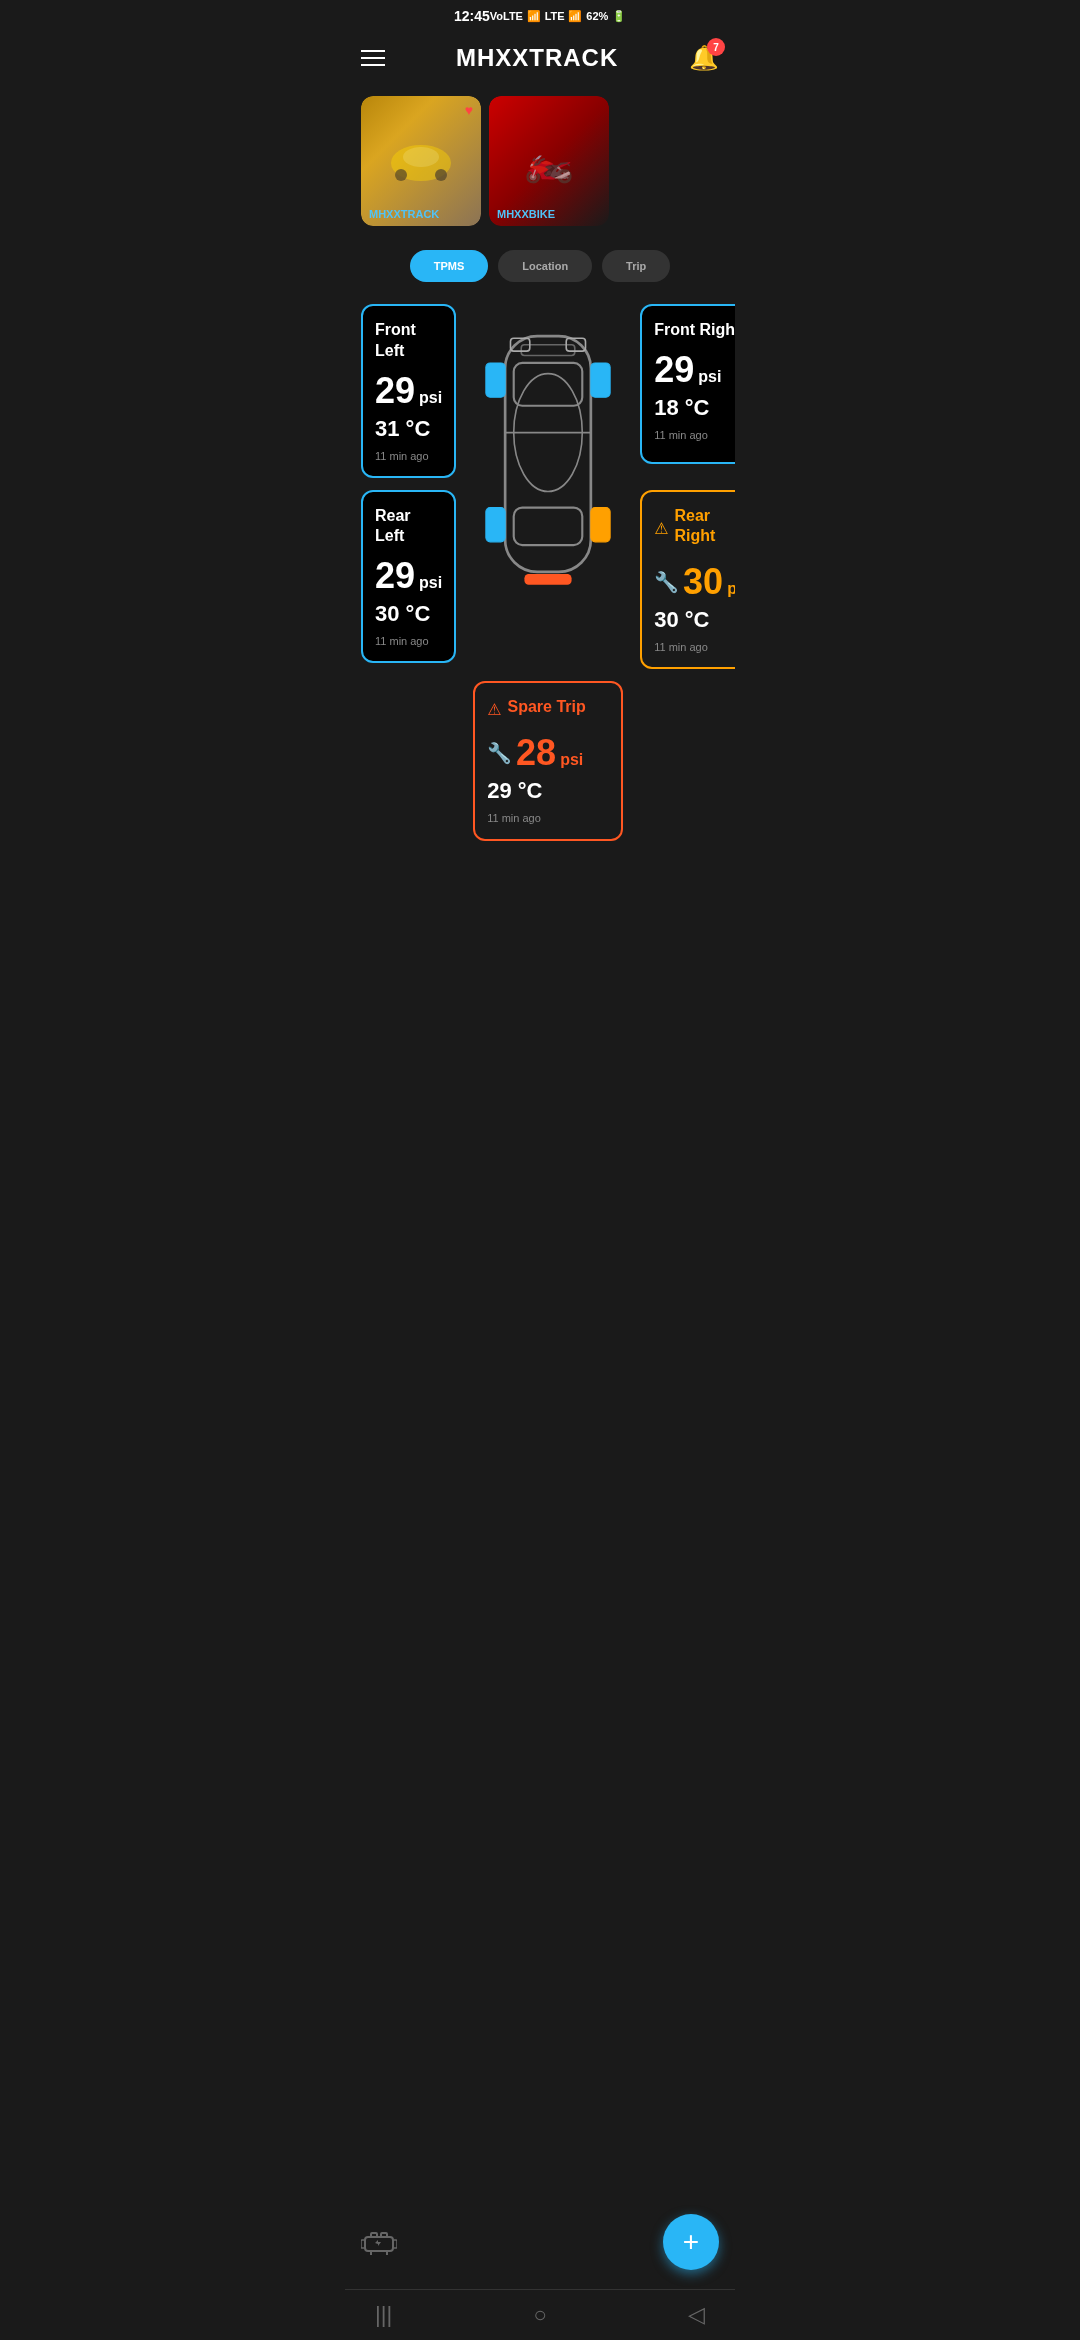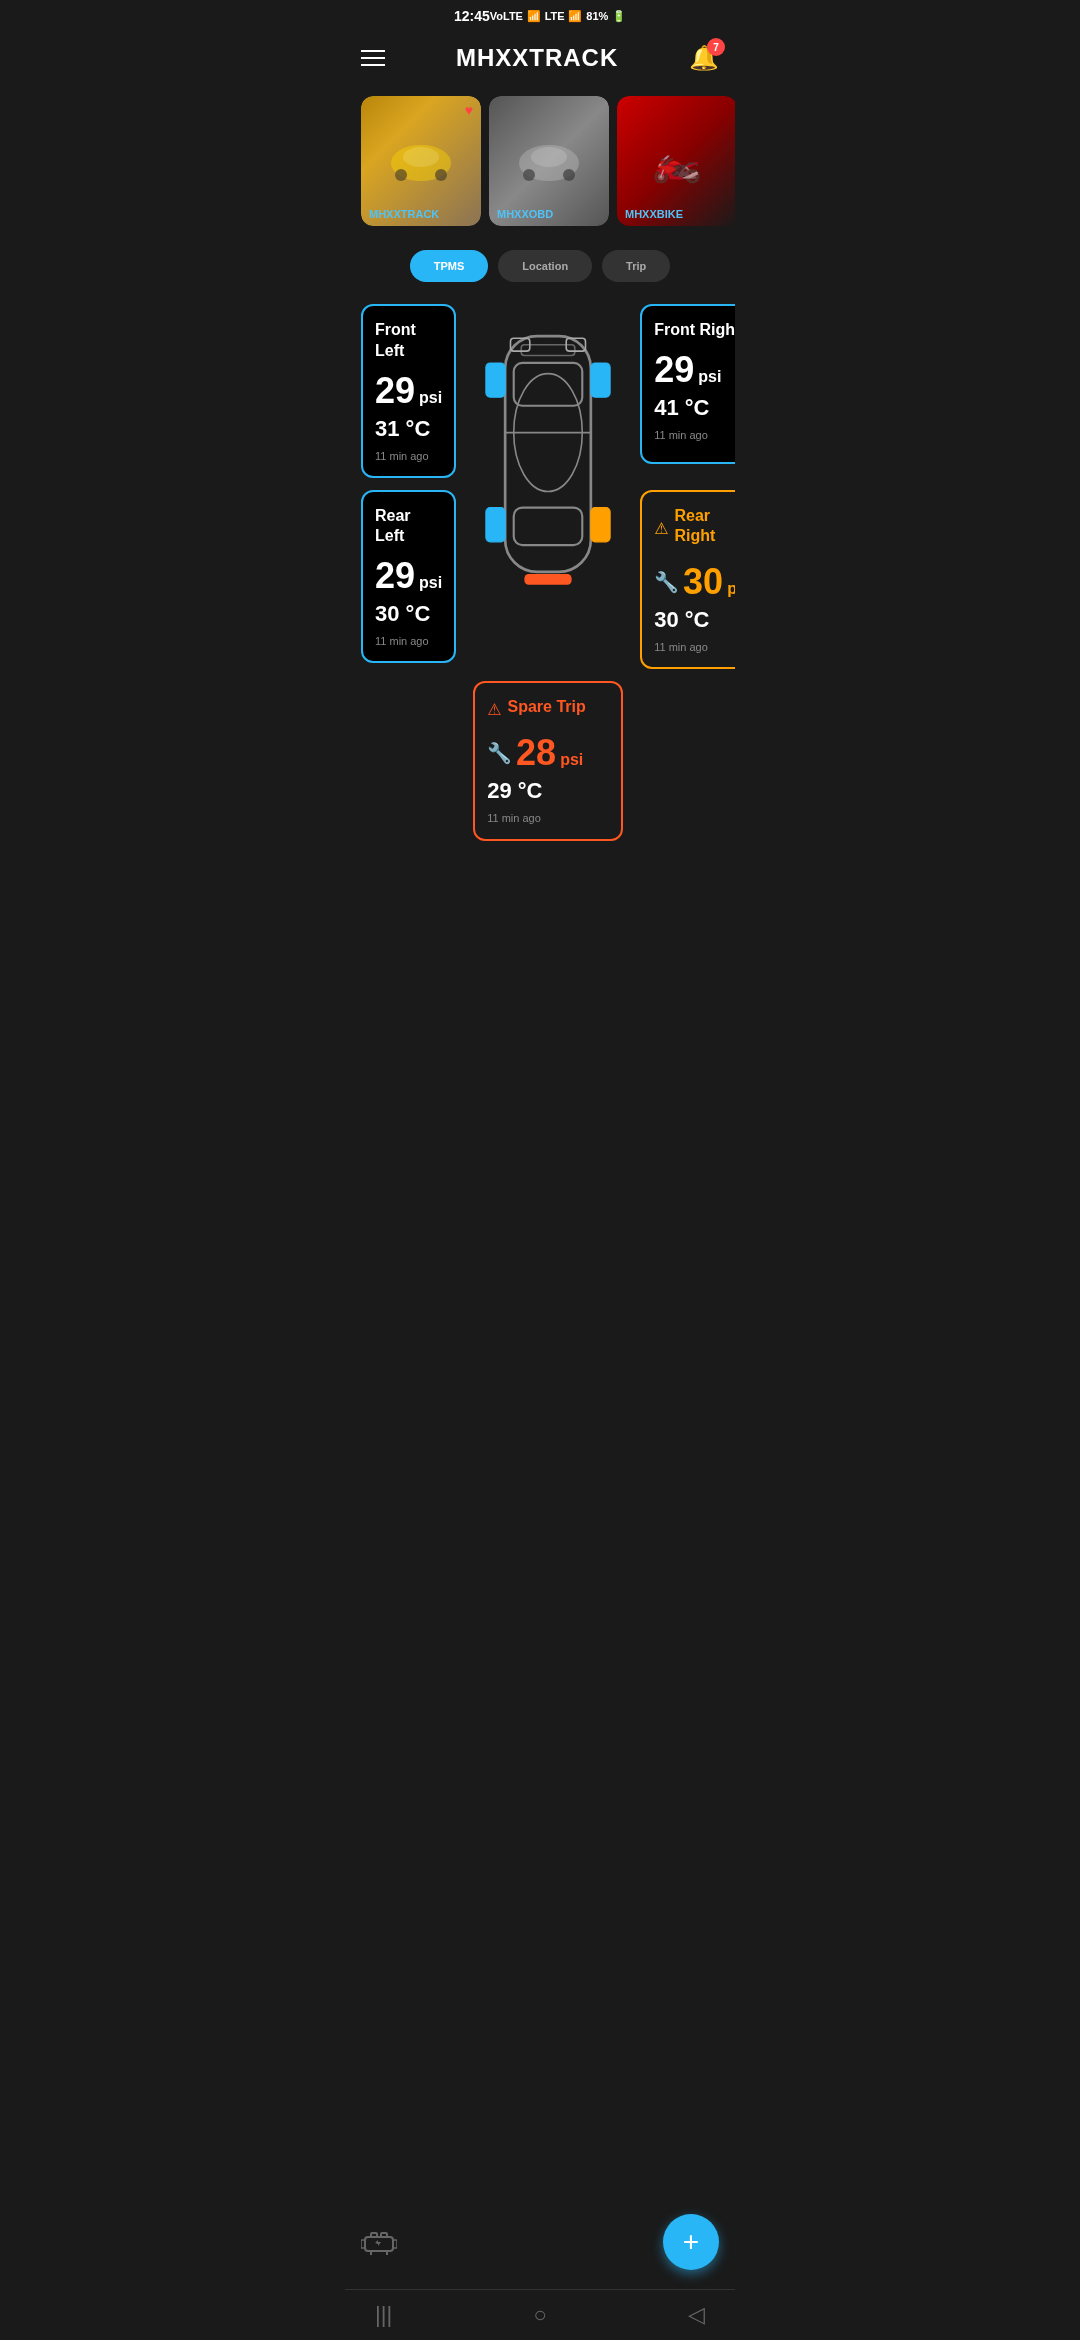--- a/index.html
+++ b/index.html
@@ -306,21 +306,21 @@
 </head>
 <body>
 
 <div class="status-bar">
   <span class="status-time">12:45</span>
   <div class="status-icons">
     <span>VoLTE</span>
     <span>📶</span>
     <span>LTE</span>
     <span>📶</span>
-    <span>81%</span>
+    <span>62%</span>
     <span>🔋</span>
   </div>
 </div>
 
 <div class="header">
   <div class="hamburger">
     <span></span>
     <span></span>
     <span></span>
   </div>
@@ -339,31 +339,20 @@
         <ellipse cx="40" cy="32" rx="30" ry="18" fill="#FFD700" opacity="0.7"></ellipse>
         <ellipse cx="40" cy="26" rx="18" ry="10" fill="#FFF176" opacity="0.5"></ellipse>
         <circle cx="20" cy="44" r="6" fill="#222" opacity="0.8"></circle>
         <circle cx="60" cy="44" r="6" fill="#222" opacity="0.8"></circle>
       </svg>
     </div>
     <span class="favorite-heart">♥</span>
     <span class="vehicle-card-label">MHXXTRACK</span>
   </div>
 
-  <div class="vehicle-card">
-    <div class="vehicle-card-bg card-car-silver">
-      <svg class="car-shape" viewBox="0 0 80 60" fill="none" xmlns="http://www.w3.org/2000/svg">
-        <ellipse cx="40" cy="32" rx="30" ry="18" fill="#bbb" opacity="0.7"></ellipse>
-        <ellipse cx="40" cy="26" rx="18" ry="10" fill="#ddd" opacity="0.5"></ellipse>
-        <circle cx="20" cy="44" r="6" fill="#222" opacity="0.8"></circle>
-        <circle cx="60" cy="44" r="6" fill="#222" opacity="0.8"></circle>
-      </svg>
-    </div>
-    <span class="vehicle-card-label">MHXXOBD</span>
-  </div>
 
   <div class="vehicle-card">
     <div class="vehicle-card-bg card-bike-red">
       <span class="bike-shape">🏍️</span>
     </div>
     <span class="vehicle-card-label">MHXXBIKE</span>
   </div>
 </div>
 
 <div class="tabs">
@@ -414,21 +403,21 @@
         <rect x="77" y="32" width="18" height="12" rx="3" fill="none" stroke="#aaa" stroke-width="1.5"></rect>
       </svg>
     </div>
 
     <div class="tyre-card tyre-card-blue">
       <div class="tyre-name tyre-name-white">Front Right</div>
       <div class="tyre-pressure">
         <span class="pressure-value pressure-value-white">29</span>
         <span class="pressure-unit">psi</span>
       </div>
-      <div class="tyre-temp">41 °C</div>
+      <div class="tyre-temp">18 °C</div>
       <div class="tyre-time">11 min ago</div>
     </div>
 
     <div class="tyre-card tyre-card-blue">
       <div class="tyre-name tyre-name-white">Rear Left</div>
       <div class="tyre-pressure">
         <span class="pressure-value pressure-value-white">29</span>
         <span class="pressure-unit">psi</span>
       </div>
       <div class="tyre-temp">30 °C</div>

